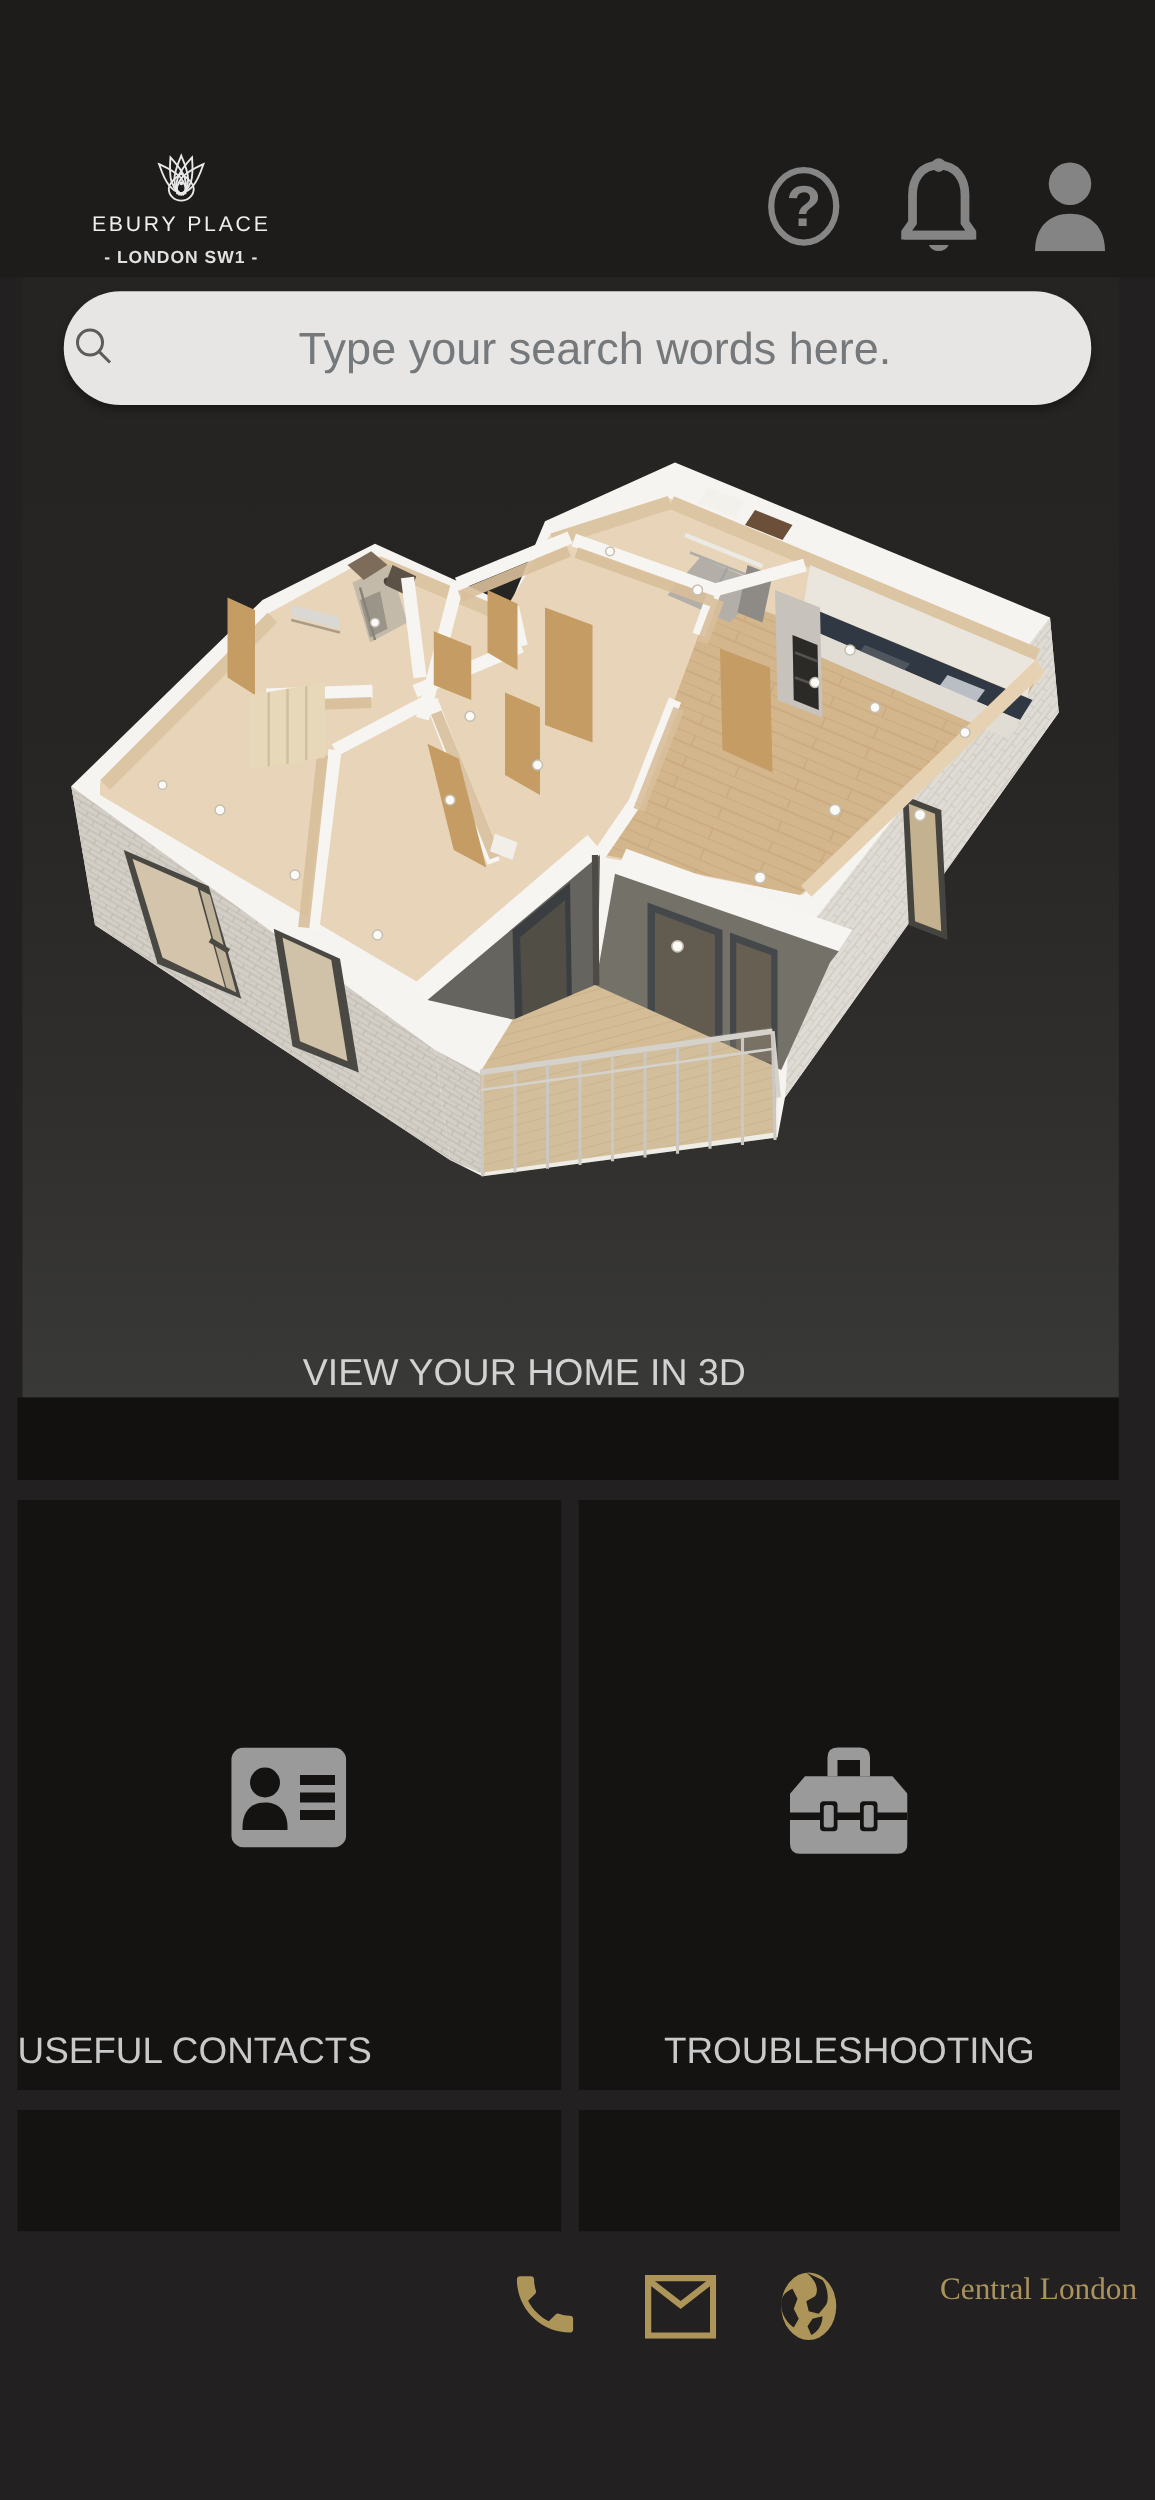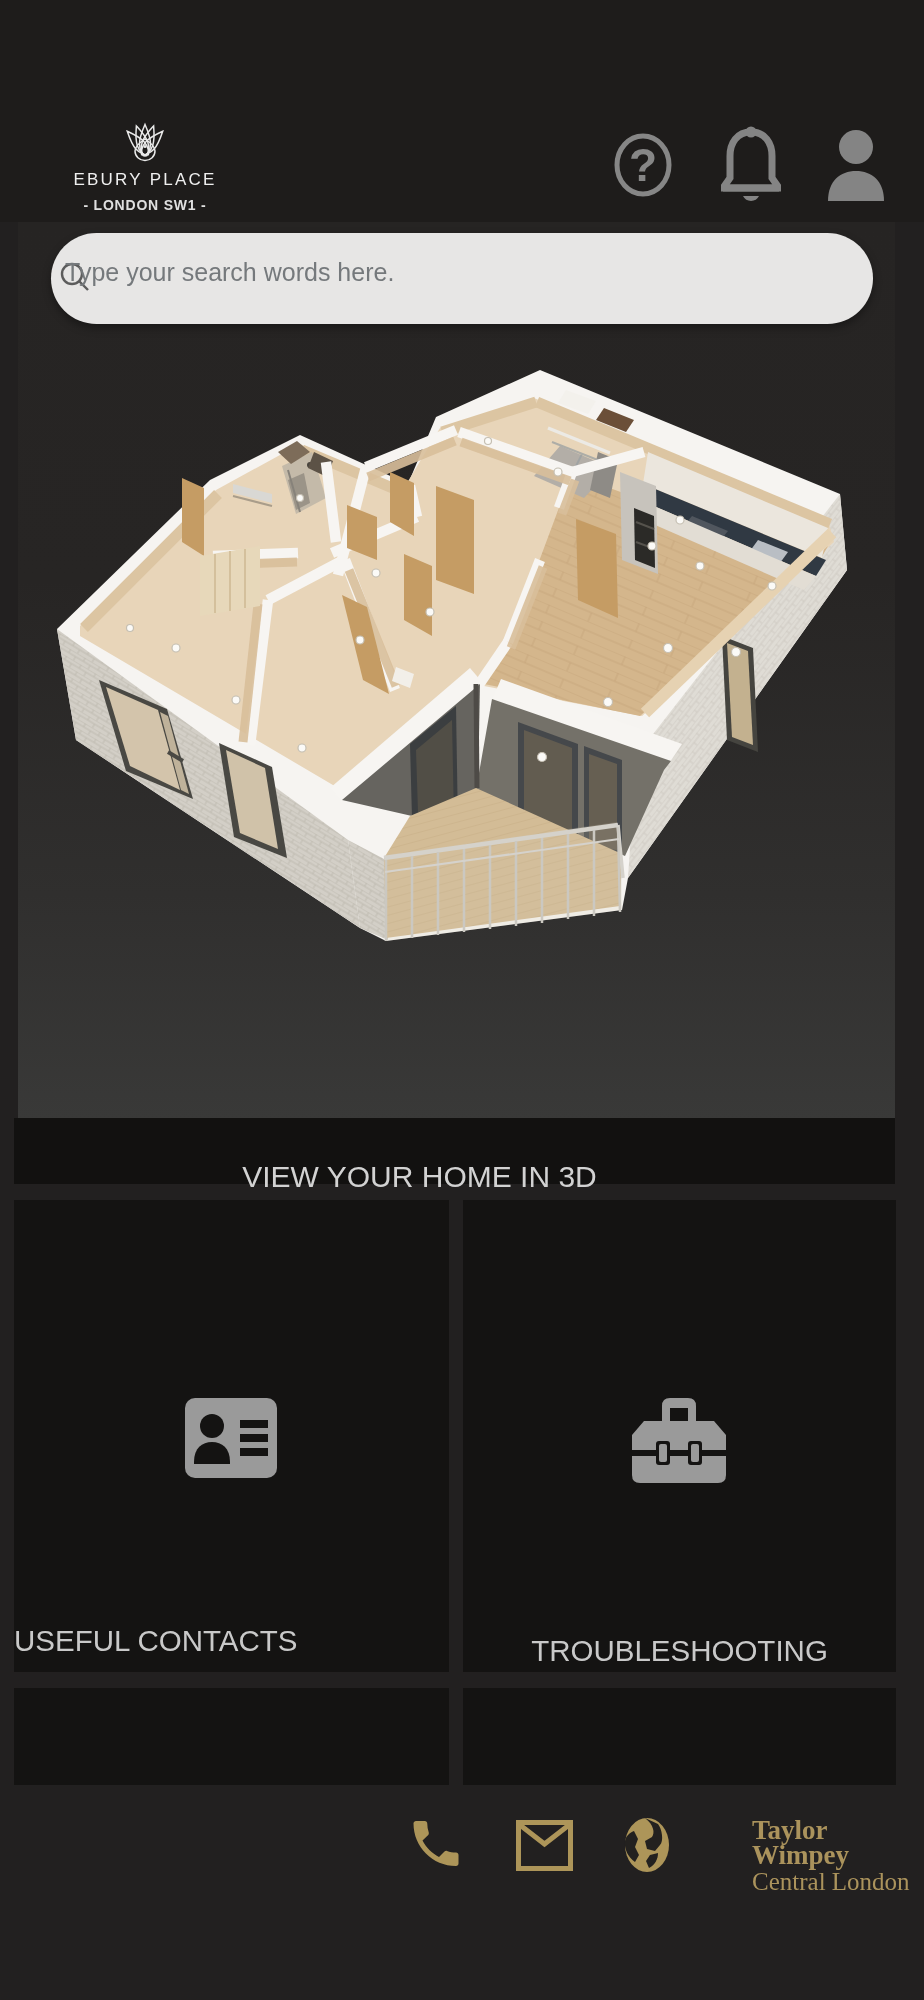--- a/index.html
+++ b/index.html
@@ -51,21 +51,21 @@
   <path d="M2 73 C2 53 14 43 30 43 C46 43 58 53 58 73 Z" fill="#848484"></path>
 </svg>
 
 <div class="abs" style="left:51px;top:233px;width:822px;height:91px;background:#e7e6e5;border-radius:46px;box-shadow:0 4px 8px rgba(0,0,0,0.35);"></div>
 
 <svg class="abs" style="left:58px;top:260px;" width="34" height="34" viewBox="0 0 34 34">
   <circle cx="14" cy="14" r="10" fill="none" stroke="#5c5c5c" stroke-width="2.4"></circle>
   <line x1="21.5" y1="21.5" x2="30" y2="30" stroke="#5c5c5c" stroke-width="2.4"></line>
 </svg>
 
-<div class="abs" style="left:65px;top:258px;width:822px;color:#75797c;font-size:25px;">Type your search words here.</div>
+<div class="abs" style="left:65px;top:258px;width:822px;text-align:center;color:#75797c;font-size:36px;">Type your search words here.</div>
 
 <svg class="abs" style="left:18px;top:222px;" width="877" height="896" viewBox="18 222 877 896">
 <defs>
 <pattern id="brick1" width="17" height="8" patternUnits="userSpaceOnUse" patternTransform="rotate(31)">
   <rect width="17" height="8" fill="#d3cfc7"></rect>
   <path d="M0 0 H17 M0 4 H17 M4 0 V4 M12 4 V8" stroke="#c0bbb1" stroke-width="1" fill="none"></path>
 </pattern>
 <pattern id="brick2" width="17" height="8" patternUnits="userSpaceOnUse" patternTransform="rotate(-52)">
   <rect width="17" height="8" fill="#dfdcd5"></rect>
   <path d="M0 0 H17 M0 4 H17 M4 0 V4 M12 4 V8" stroke="#cfcbc3" stroke-width="1" fill="none"></path>
@@ -287,21 +287,21 @@
 <circle cx="680" cy="520" r="4"></circle>
 <circle cx="488" cy="441" r="3.5"></circle>
 <circle cx="300" cy="498" r="3.5"></circle>
 <circle cx="130" cy="628" r="3.5"></circle>
 <circle cx="772" cy="586" r="4"></circle>
 </g>
 </svg>
 
 <div class="abs" style="left:14px;top:1118px;width:881px;height:66px;background:#121110;"></div>
 
-<div class="abs" style="left:14px;top:1160px;width:811px;text-align:center;color:#d2d2d2;font-size:30px;letter-spacing:0px;">VIEW YOUR HOME IN 3D</div>
+<div class="abs" style="left:14px;top:1082px;width:811px;text-align:center;color:#d2d2d2;font-size:30px;letter-spacing:0px;">VIEW YOUR HOME IN 3D</div>
 
 <div class="abs" style="left:14px;top:1200px;width:435px;height:472px;background:#141312;"></div>
 
 <div class="abs" style="left:463px;top:1200px;width:433px;height:472px;background:#141312;"></div>
 
 <svg class="abs" style="left:185px;top:1398px;" width="92" height="80" viewBox="0 0 92 80">
   <rect x="0" y="0" width="92" height="80" rx="10" fill="#9a9a9a"></rect>
   <circle cx="27" cy="28" r="12" fill="#141312"></circle>
   <path d="M9 64 C9 50 17 44 27 44 C37 44 45 50 45 64 L45 66 L9 66 Z" fill="#141312"></path>
   <rect x="55" y="22" width="28" height="8" fill="#141312"></rect>
@@ -314,21 +314,21 @@
 <svg class="abs" style="left:632px;top:1393px;" width="94" height="92" viewBox="0 0 94 92">
   <path d="M30 28 L30 13 Q30 5 38 5 L56 5 Q64 5 64 13 L64 28 L56 28 L56 15 L38 15 L38 28 Z" fill="#9a9a9a"></path>
   <path d="M12 28 L82 28 L94 42 L94 82 Q94 90 86 90 L8 90 Q0 90 0 82 L0 42 Z" fill="#9a9a9a"></path>
   <rect x="0" y="57" width="94" height="6" fill="#141312"></rect>
   <rect x="24" y="48" width="14" height="24" rx="3" fill="#141312"></rect>
   <rect x="27" y="51" width="8" height="18" rx="2" fill="#9a9a9a"></rect>
   <rect x="56" y="48" width="14" height="24" rx="3" fill="#141312"></rect>
   <rect x="59" y="51" width="8" height="18" rx="2" fill="#9a9a9a"></rect>
 </svg>
 
-<div class="abs" style="left:463px;top:1624px;width:433px;text-align:center;color:#c9c9c9;font-size:29.5px;margin-top:10px;">TROUBLESHOOTING</div>
+<div class="abs" style="left:463px;top:1624px;width:433px;text-align:center;color:#c9c9c9;font-size:29.5px;">TROUBLESHOOTING</div>
 
 <div class="abs" style="left:14px;top:1688px;width:435px;height:97px;background:#141312;"></div>
 
 <div class="abs" style="left:463px;top:1688px;width:433px;height:97px;background:#141312;"></div>
 
 <svg class="abs" style="left:406px;top:1813px;" width="60" height="61" viewBox="0 0 24 24">
   <path d="M6.6 10.8c1.4 2.8 3.8 5.1 6.6 6.6l2.2-2.2c.3-.3.7-.4 1-.2 1.1.4 2.3.6 3.6.6.6 0 1 .4 1 1V20c0 .6-.4 1-1 1-9.4 0-17-7.6-17-17 0-.6.5-1 1-1h3.5c.6 0 1 .4 1 1 0 1.2.2 2.4.6 3.6.1.3 0 .7-.2 1l-2.3 2.2z" fill="#ad9559"></path>
 </svg>
 
 <svg class="abs" style="left:516px;top:1820px;" width="57" height="51" viewBox="0 0 57 51">
@@ -337,15 +337,14 @@
 </svg>
 
 <svg class="abs" style="left:624px;top:1817px;" width="46" height="56" viewBox="0 0 46 56">
   <ellipse cx="23" cy="28" rx="22" ry="27" fill="#ad9559"></ellipse>
   <path d="M23 1 C14 8 13 16 16 20 L23 24 L21 32 L13 34 L8 28 C4 24 6 12 10 7 Z" fill="#23211f" transform="translate(22,0) scale(-1,1) translate(-22,0)"></path>
   <path d="M10 36 L18 38 L22 44 L19 51 C13 48 10 42 10 36 Z" fill="#23211f" transform="translate(22,0) scale(-1,1) translate(-22,0)"></path>
   <path d="M34 14 L30 22 L33 30 L29 38 L33 45 C40 40 44 32 43 24 C42 19 39 16 34 14 Z" fill="#23211f" transform="translate(22,0) scale(-1,1) translate(-22,0)"></path>
 </svg>
 
 <div class="abs" style="left:752px;top:1818px;width:170px;font-family:'Liberation Serif',serif;color:#ab935c;">
-  <div style="font-size:27px;font-weight:700;line-height:25px;">Taylor<br>Wimpey</div>
   <div style="font-size:25px;line-height:23px;margin-top:2px;">Central London</div>
 </div>
 
 </body></html>

